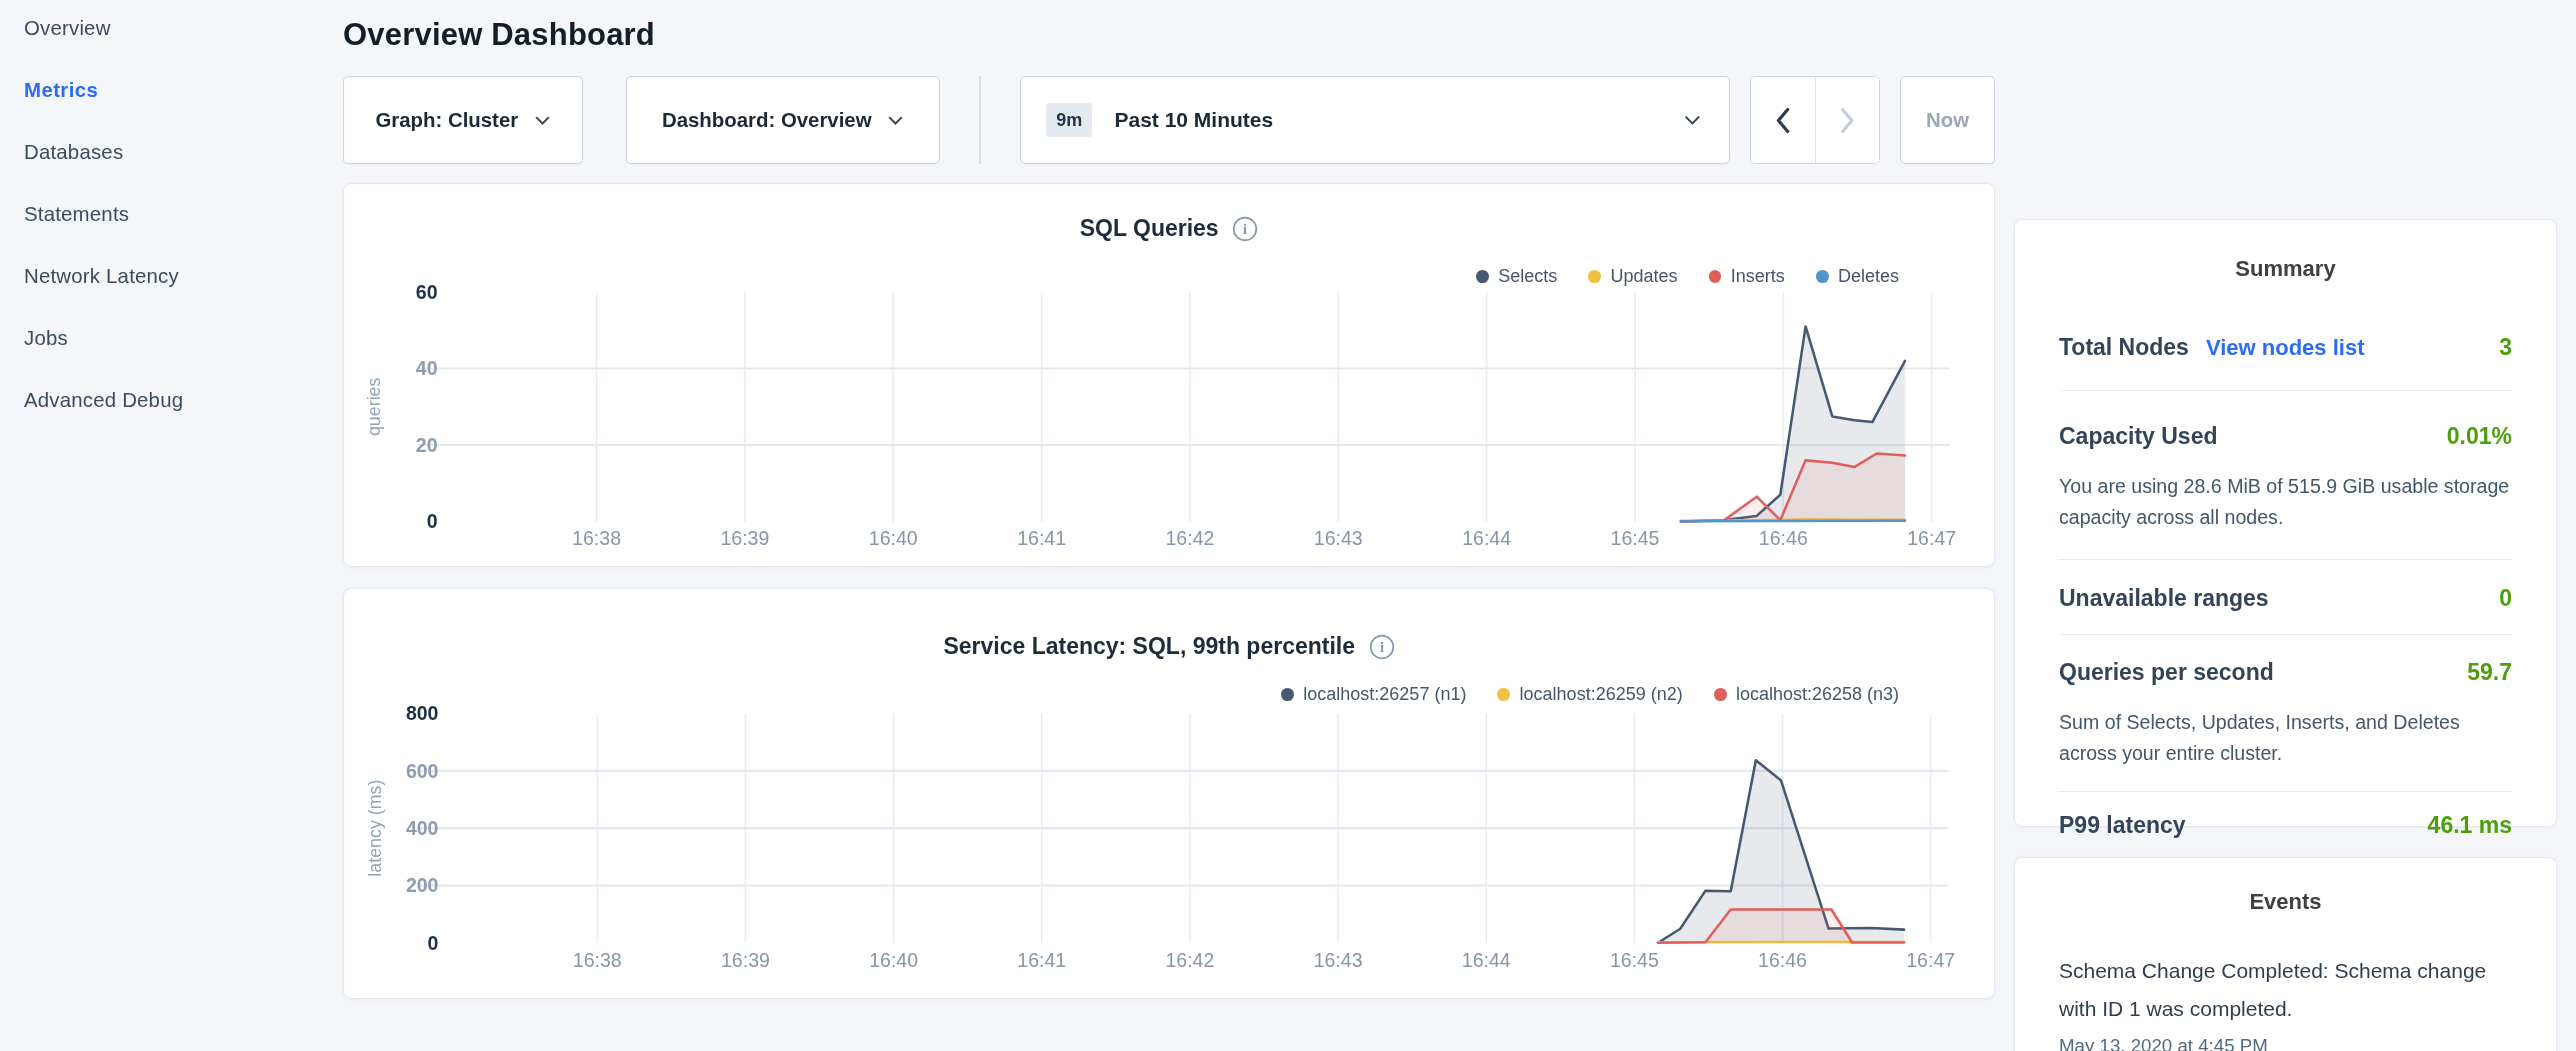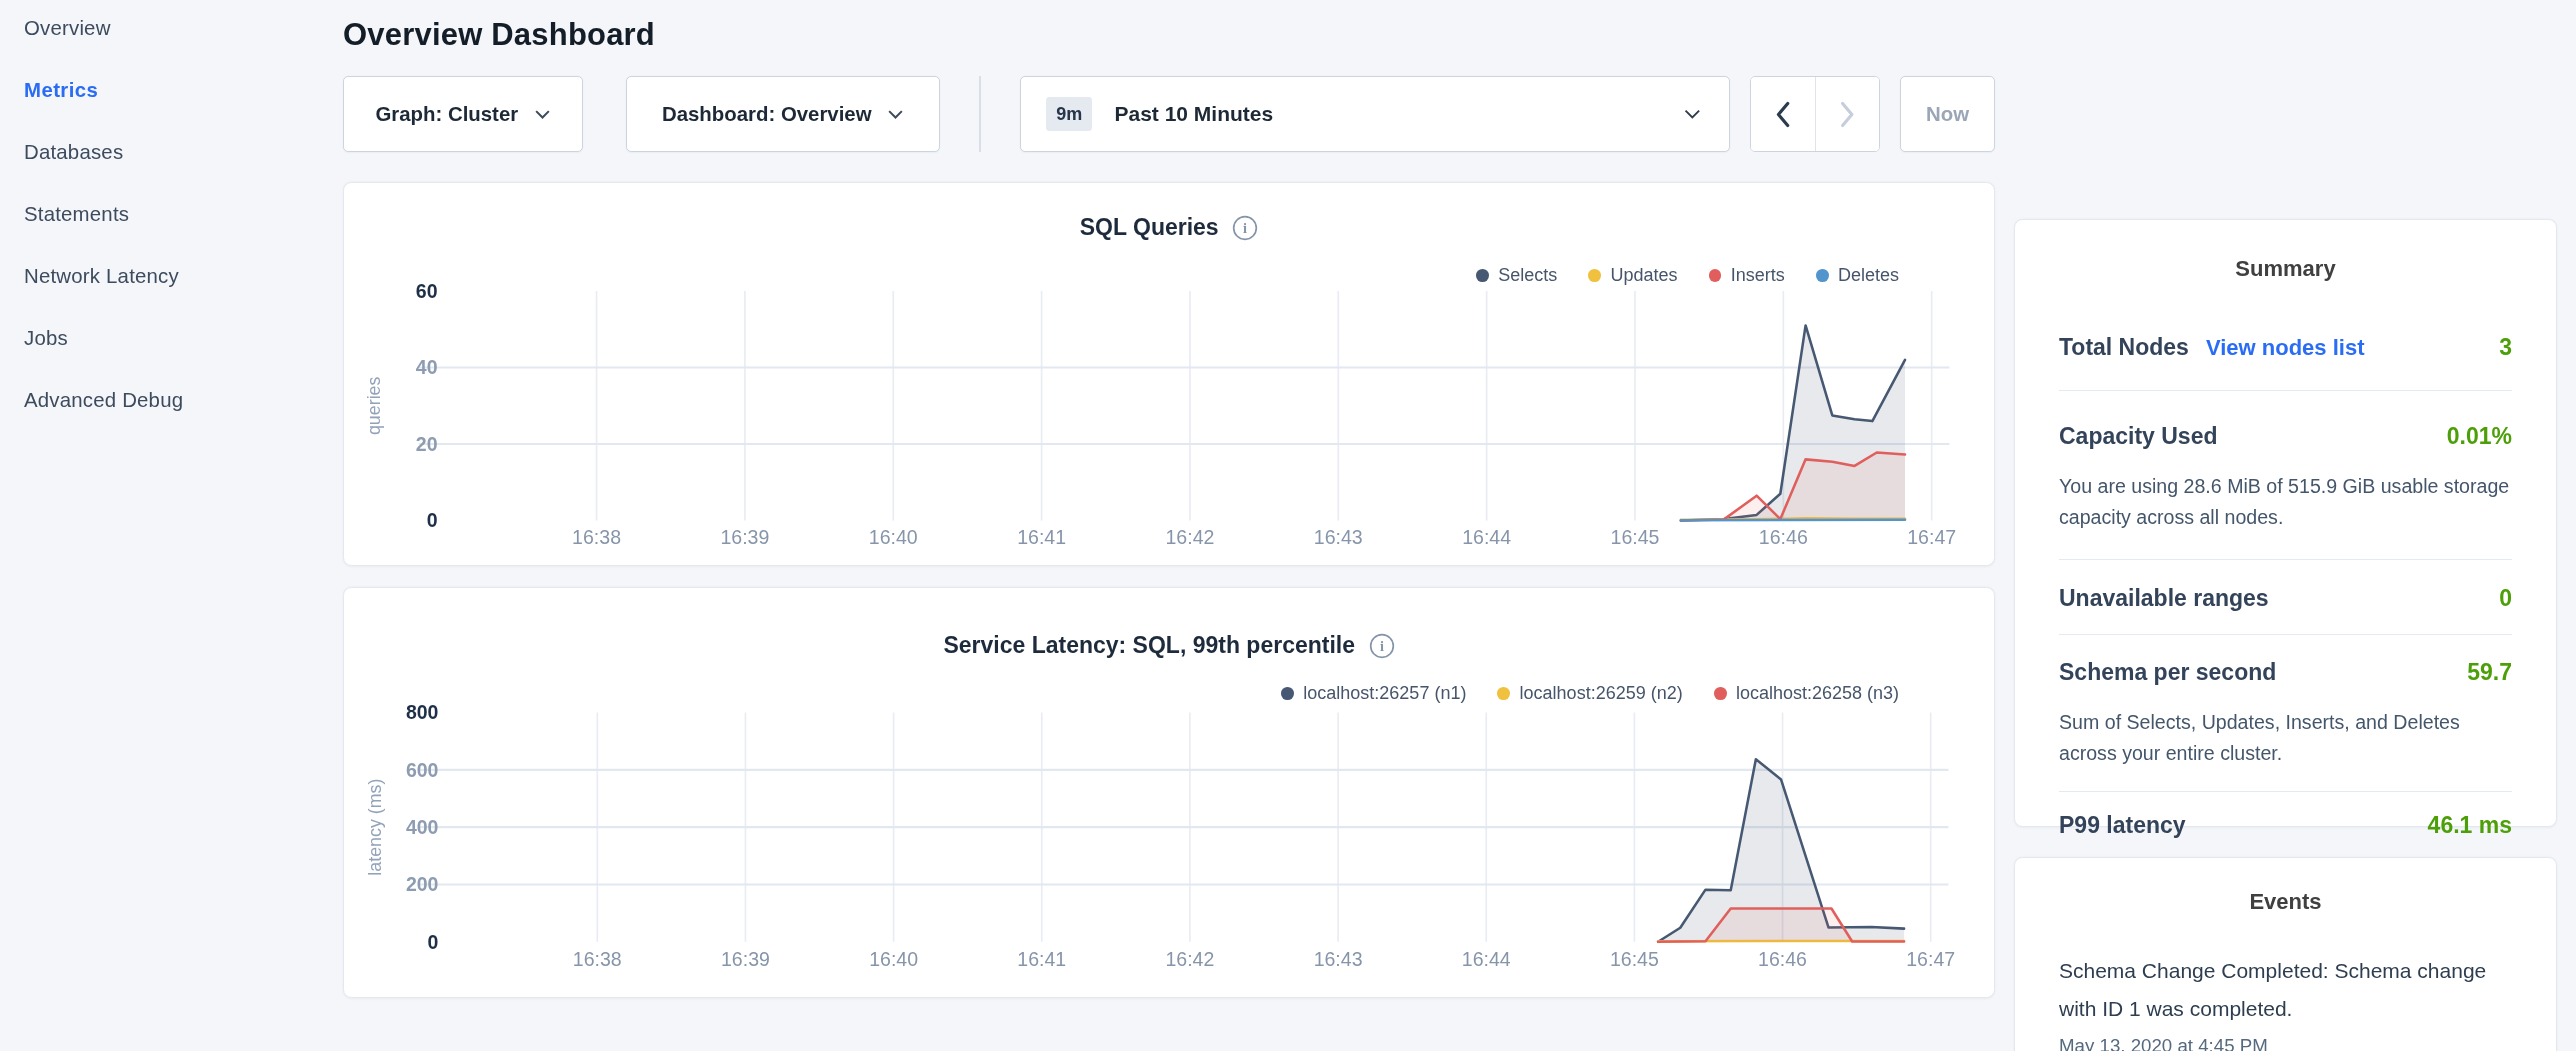--- a/index.html
+++ b/index.html
@@ -30,21 +30,21 @@
   h1.page-title {
     margin-top: 16px;
     font-size: 31px;
     font-weight: 600;
     color: #141e28;
     letter-spacing: 0.2px;
     line-height: 37px;
   }
 
   
-  .toolbar { display: flex; align-items: stretch; height: 76px; margin-top: 23px; }
+  .toolbar { display: flex; align-items: stretch; height: 88px; margin-top: 23px; }
   .btn {
     background: #fff;
     border: 1.3px solid #ccd4e0;
     border-radius: 5.1px;
     display: flex;
     align-items: center;
     justify-content: center;
     font-family: "Liberation Sans", sans-serif;
     font-size: 20.4px;
     font-weight: 700;
@@ -81,21 +81,21 @@
   .now { margin-left: 20.4px; width: 96px; color: #9aa6b6; }
 
   
   .card {
     background: #fff;
     border: 1.3px solid #e3e8f0;
     border-radius: 8.5px;
     box-shadow: 0 0.9px 2.6px rgba(25,39,60,0.05);
     position: relative;
   }
-  .chart-card.c1 { margin-top: 30px; height: 384px; }
+  .chart-card.c1 { margin-top: 19px; height: 384px; }
   .chart-card.c2 { margin-top: 21px; height: 411px; }
   .chart-head { display: flex; justify-content: center; align-items: center; gap: 13.6px; }
   .c1 .chart-head { padding-top: 31px; }
   .c2 .chart-head { padding-top: 44px; }
   .chart-title { font-size: 23px; font-weight: 700; color: #1d2b3c; }
   .info-icon { display: inline-flex; cursor: pointer; }
   .legend { position: absolute; right: 95px; display: flex; gap: 31px; align-items: center; }
   .c1 .legend { top: 82px; }
   .c2 .legend { top: 95px; }
   .li { display: flex; align-items: center; gap: 9.4px; }
@@ -361,21 +361,21 @@
     <div class="srow r3">
       <div class="srow-main">
         <span class="slabel">Unavailable ranges</span>
         <span class="spacer"></span>
         <span class="svalue">0</span>
       </div>
     </div>
 
     <div class="srow r4">
       <div class="srow-main">
-        <span class="slabel">Schema per second</span>
+        <span class="slabel">Queries per second</span>
         <span class="spacer"></span>
         <span class="svalue">59.7</span>
       </div>
       <p class="sdesc">Sum of Selects, Updates, Inserts, and Deletes across your entire cluster.</p>
     </div>
 
     <div class="srow r5">
       <div class="srow-main">
         <span class="slabel">P99 latency</span>
         <span class="spacer"></span>

